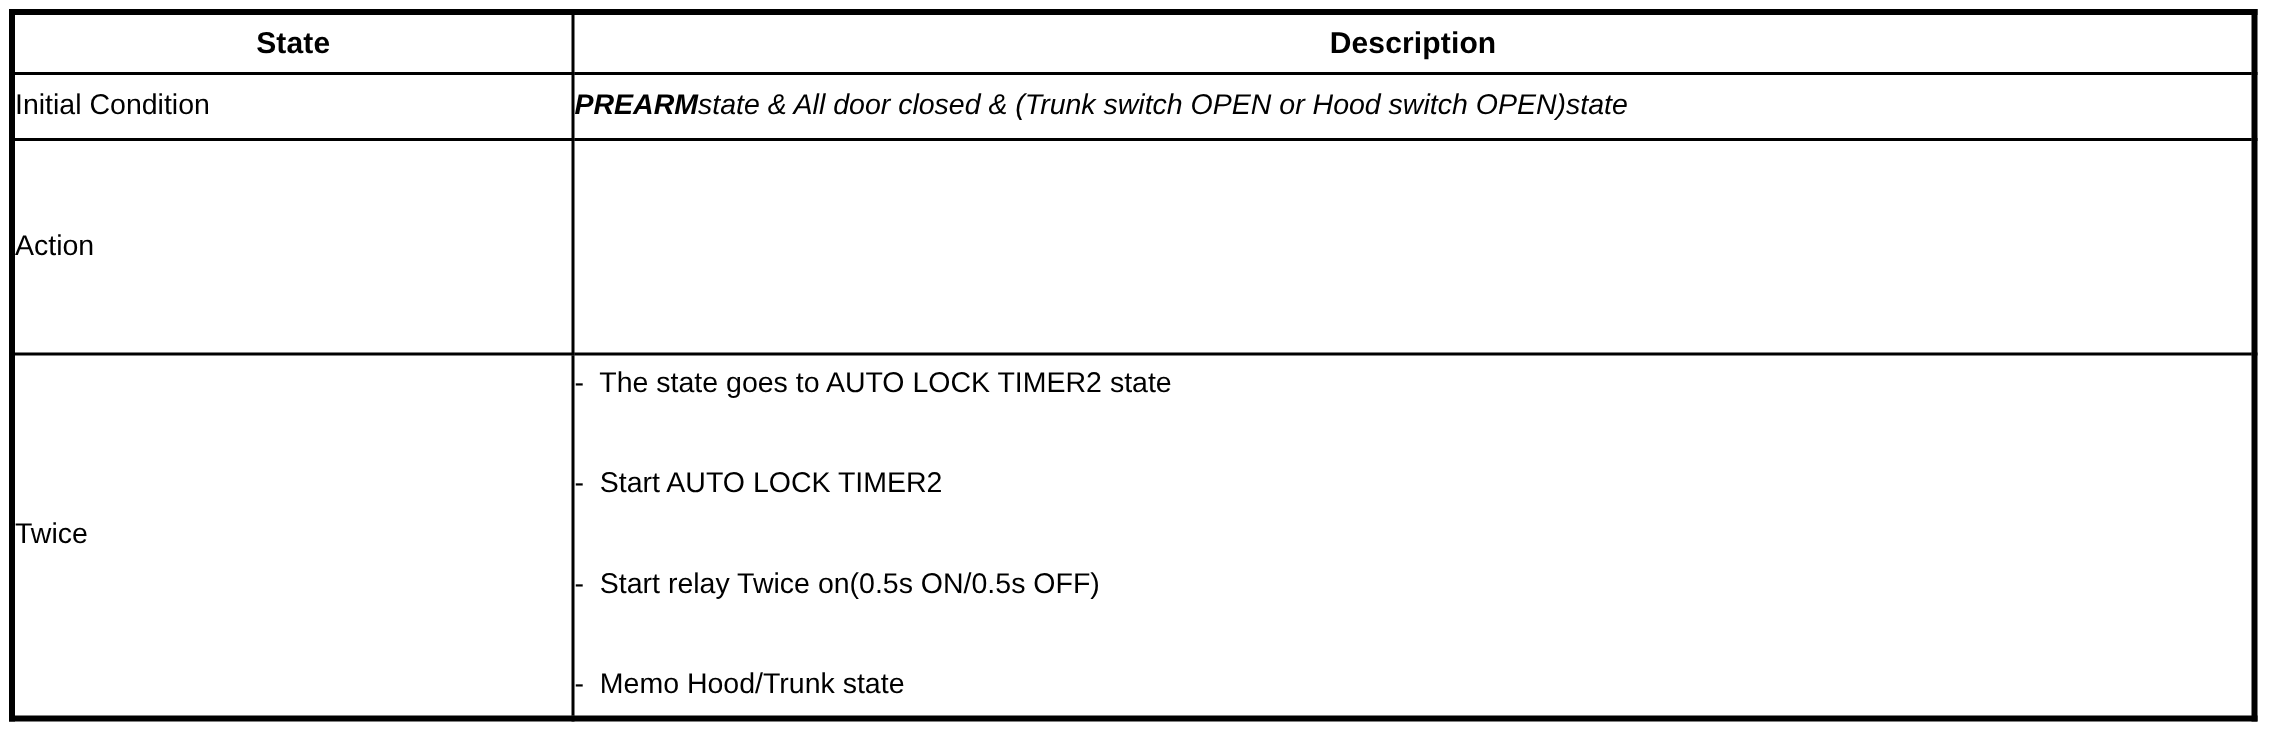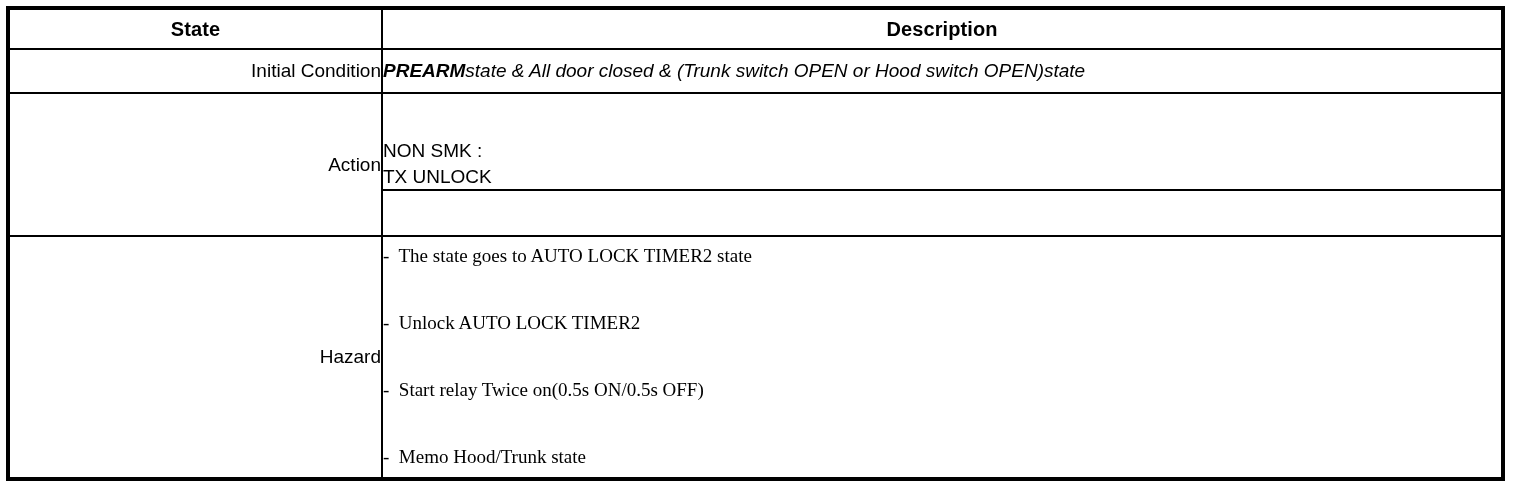--- a/index.html
+++ b/index.html
@@ -50,21 +50,21 @@
   .hdr-row { height: 41px; }
   .hdr-cell {
     text-align: center;
     font-size: 20px;
     font-weight: bold;
     letter-spacing: 0.1px;
   }
 
   
   .label-cell {
-    text-align: right;
+    text-align: left;
     font-size: 19px;
     font-weight: normal;
   }
 
   
   .desc-cell {
     text-align: left;
     font-size: 19px;
     padding: 4px 0 4px 8px;
     line-height: 1.30;
@@ -101,21 +101,20 @@
 
   
   .action-cell {
     padding: 10px 0 8px 8px;
     vertical-align: top;
   }
   .action-list {
     list-style: none;
     margin: 0;
     padding: 0;
-    font-family: Liberation Serif, serif;
   }
   .action-list li {
     font-size: 19px;
     line-height: 1.2;
     margin: 0 0 44px 0;
     white-space: pre;
   }
   .action-list li:last-child { margin-bottom: 0; margin-top: 28px; }
 
   .row-initial { height: 44px; }
@@ -147,37 +146,31 @@
         <td class="desc-cell desc-single">
           <span class="bold-term">PREARM</span><span>state &amp; All door closed &amp; (Trunk switch OPEN or Hood switch OPEN)state</span>
         </td>
       </tr>
 
       <tr class="row-event">
         <td class="label-cell">Action</td>
         <td class="desc-cell" style="padding:0;">
           <table class="sub-table">
             <tbody>
-                <tr class="sub-row-top">
-              <td class="sub-cell">
-                <span class="line">NON SMK :</span>
-                <span class="line">TX UNLOCK</span>
-              </td>
-            </tr>
           </tbody>
             </table>
         </td>
       </tr>
 
       <tr class="row-action">
-        <td class="label-cell">Hazard</td>
+        <td class="label-cell">Twice</td>
         <td class="desc-cell action-cell">
           <ul class="action-list">
             <li>-  The state goes to AUTO LOCK TIMER2 state</li>
-            <li>-  Unlock AUTO LOCK TIMER2</li>
+            <li>-  Start AUTO LOCK TIMER2</li>
             <li>-  Start relay Twice on(0.5s ON/0.5s OFF)</li>
             <li>-  Memo Hood/Trunk state</li>
           </ul>
         </td>
       </tr>
     </tbody>
   </table>
 
 </div>
 

